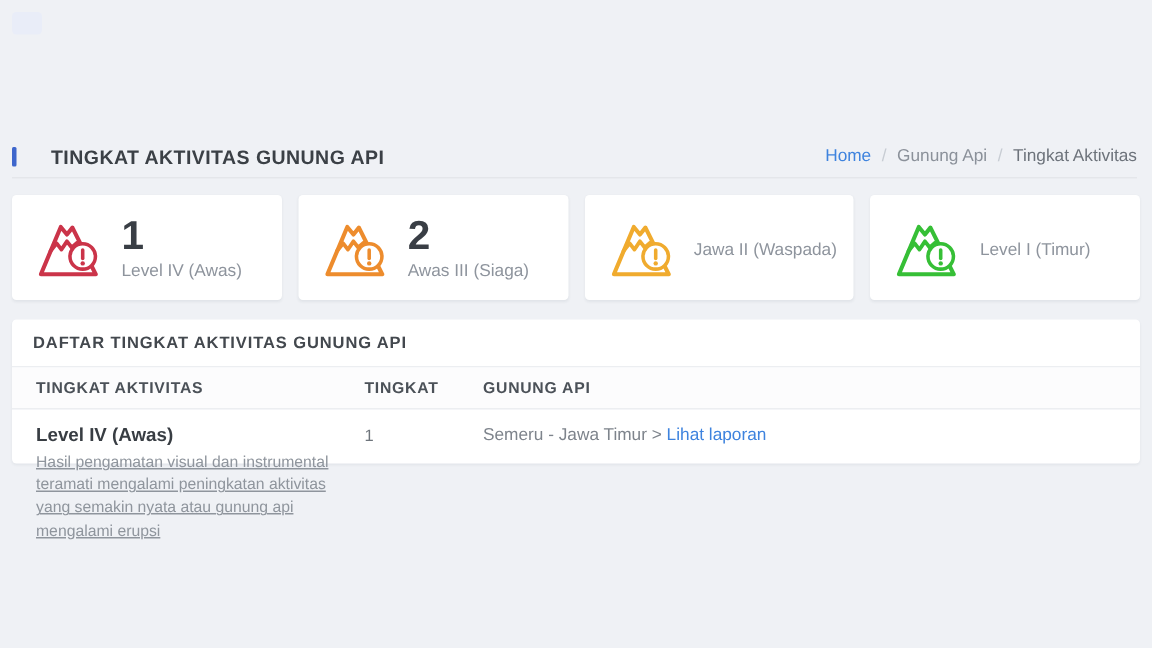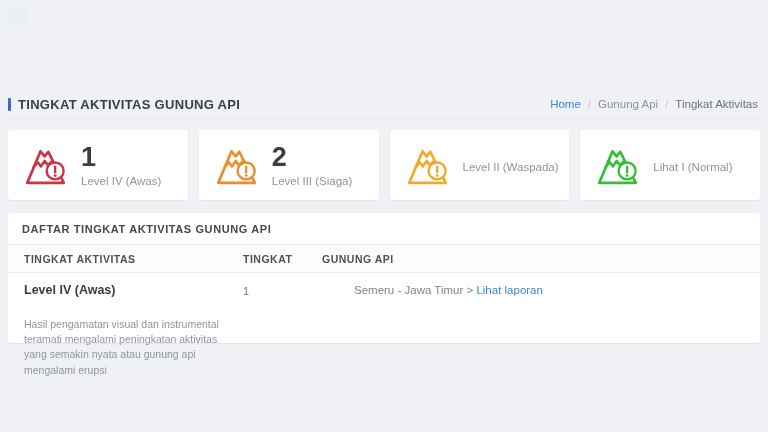--- a/index.html
+++ b/index.html
@@ -12,21 +12,21 @@
   .ghost-tile{
     position:absolute;left:8px;top:8px;width:20px;height:15px;
     background:#e9edf8;border-radius:3px;
   }
   
   .title-row{
     position:absolute;left:8px;right:10px;top:90px;height:28px;
     display:flex;align-items:center;justify-content:space-between;
     border-bottom:1px solid rgba(0,0,0,0.045);
   }
-  .title-left{display:flex;align-items:center;}
+  .title-left{display:flex;align-items:center;gap:16px;}
   .title-bar{width:3px;height:13px;background:#3e66cc;margin-right:7px;border-radius:1px;}
   .page-title{
     font-size:13px;font-weight:bold;color:#3b4046;letter-spacing:.3px;
   }
   .breadcrumb{display:flex;align-items:flex-end;font-size:11.5px;gap:7px;}
   .bc-home{color:#3e83de;cursor:pointer;text-decoration:none;}
   .bc-sep{color:#c7ccd3;}
   .bc-mid{color:#8b919a;}
   .bc-last{color:#6d737b;}
   
@@ -37,21 +37,21 @@
   .card{
     background:#ffffff;border-radius:3px;
     box-shadow:0 1px 2px rgba(40,50,70,.07);
     display:flex;align-items:center;padding-left:15px;gap:12px;
   }
   .mtn{width:46px;height:42px;flex:0 0 auto;}
   .card-num{font-size:27px;font-weight:bold;color:#393e45;line-height:1;}
   .card-label{font-size:11.5px;color:#8e949d;margin-top:4px;}
   
   .panel{
-    position:absolute;left:8px;right:8px;top:213px;height:130px;
+    position:absolute;left:8px;right:8px;top:213px;height:96px;
     background:#ffffff;border-radius:3px;
     box-shadow:0 1px 2px rgba(40,50,70,.07);
   }
   .panel-header{
     padding:10px 14px 9px 14px;
     font-size:11px;font-weight:bold;color:#43484e;letter-spacing:.6px;
     border-bottom:1px solid #eceef1;
   }
   .tbl-head,.tbl-row{
     display:grid;grid-template-columns:227px 79px 1fr;
@@ -60,25 +60,26 @@
   .tbl-head{
     background:#fcfcfd;border-bottom:1px solid #eceef1;
     align-items:center;height:27px;
   }
   .th{
     font-size:10.5px;font-weight:bold;color:#4b5158;letter-spacing:.5px;
   }
   .tbl-row{padding-top:10px;align-items:start;}
   .row-level{font-size:12.5px;font-weight:bold;color:#383d43;}
   .row-desc{
-    font-size:10.5px;color:#8f959d;line-height:1.45;margin-top:20px;
+    font-size:10.5px;color:#8f959d;line-height:1.45;margin-top:4px;
     max-width:212px;
+    text-decoration:underline;
   }
   .row-jumlah{font-size:11px;color:#6e747b;padding-top:2px;}
-  .row-gunung{font-size:11.5px;color:#7e848c;padding-top:1px;margin-left:32px;}
+  .row-gunung{font-size:11.5px;color:#7e848c;padding-top:1px;}
   .row-link{color:#3e83de;cursor:pointer;text-decoration:none;}
   .cell-pad{padding-left:8px;}
 </style>
 </head>
 <body>
 
 <div class="ghost-tile"></div>
 
 <div class="title-row">
   <div class="title-left">
@@ -117,51 +118,51 @@
       <g fill="none" stroke-linecap="round" stroke-linejoin="round" stroke="#ed8c2d">
         <path stroke-width="3" d="M4.5 42.5 L19 8 L23.5 13.5 L27.5 8.5 L44.5 42.5 Z"></path>
         <path stroke-width="2.8" d="M11.5 25.5 L16 20 L19.5 24.5 L23.5 18.5 L27 23 L31 19.5"></path>
         <circle cx="35" cy="29.5" r="9.3" fill="#ffffff" stroke-width="2.6"></circle>
         <path stroke-width="2.6" d="M35 24.8 L35 31"></path>
       </g>
       <circle cx="35" cy="34.6" r="1.6" fill="#ed8c2d"></circle>
     </svg>
     <div>
       <div class="card-num">2</div>
-      <div class="card-label">Level III (Siaga)</div>
+      <div class="card-label">Awas III (Siaga)</div>
     </div>
   </div>
 
   <div class="card">
     <svg class="mtn" viewBox="0 0 50 46">
       <g fill="none" stroke-linecap="round" stroke-linejoin="round" stroke="#f0ab2e">
         <path stroke-width="3" d="M4.5 42.5 L19 8 L23.5 13.5 L27.5 8.5 L44.5 42.5 Z"></path>
         <path stroke-width="2.8" d="M11.5 25.5 L16 20 L19.5 24.5 L23.5 18.5 L27 23 L31 19.5"></path>
         <circle cx="35" cy="29.5" r="9.3" fill="#ffffff" stroke-width="2.6"></circle>
         <path stroke-width="2.6" d="M35 24.8 L35 31"></path>
       </g>
       <circle cx="35" cy="34.6" r="1.6" fill="#f0ab2e"></circle>
     </svg>
     <div>
-      <div class="card-label">Level II (Waspada)</div>
+      <div class="card-label">Jawa II (Waspada)</div>
     </div>
   </div>
 
   <div class="card">
     <svg class="mtn" viewBox="0 0 50 46">
       <g fill="none" stroke-linecap="round" stroke-linejoin="round" stroke="#36bf36">
         <path stroke-width="3" d="M4.5 42.5 L19 8 L23.5 13.5 L27.5 8.5 L44.5 42.5 Z"></path>
         <path stroke-width="2.8" d="M11.5 25.5 L16 20 L19.5 24.5 L23.5 18.5 L27 23 L31 19.5"></path>
         <circle cx="35" cy="29.5" r="9.3" fill="#ffffff" stroke-width="2.6"></circle>
         <path stroke-width="2.6" d="M35 24.8 L35 31"></path>
       </g>
       <circle cx="35" cy="34.6" r="1.6" fill="#36bf36"></circle>
     </svg>
     <div>
-      <div class="card-label">Lihat I (Normal)</div>
+      <div class="card-label">Level I (Timur)</div>
     </div>
   </div>
 
 </div>
 
 <div class="panel">
   <div class="panel-header">DAFTAR TINGKAT AKTIVITAS GUNUNG API</div>
 
   <div class="tbl-head">
     <div class="th cell-pad">TINGKAT AKTIVITAS</div>

